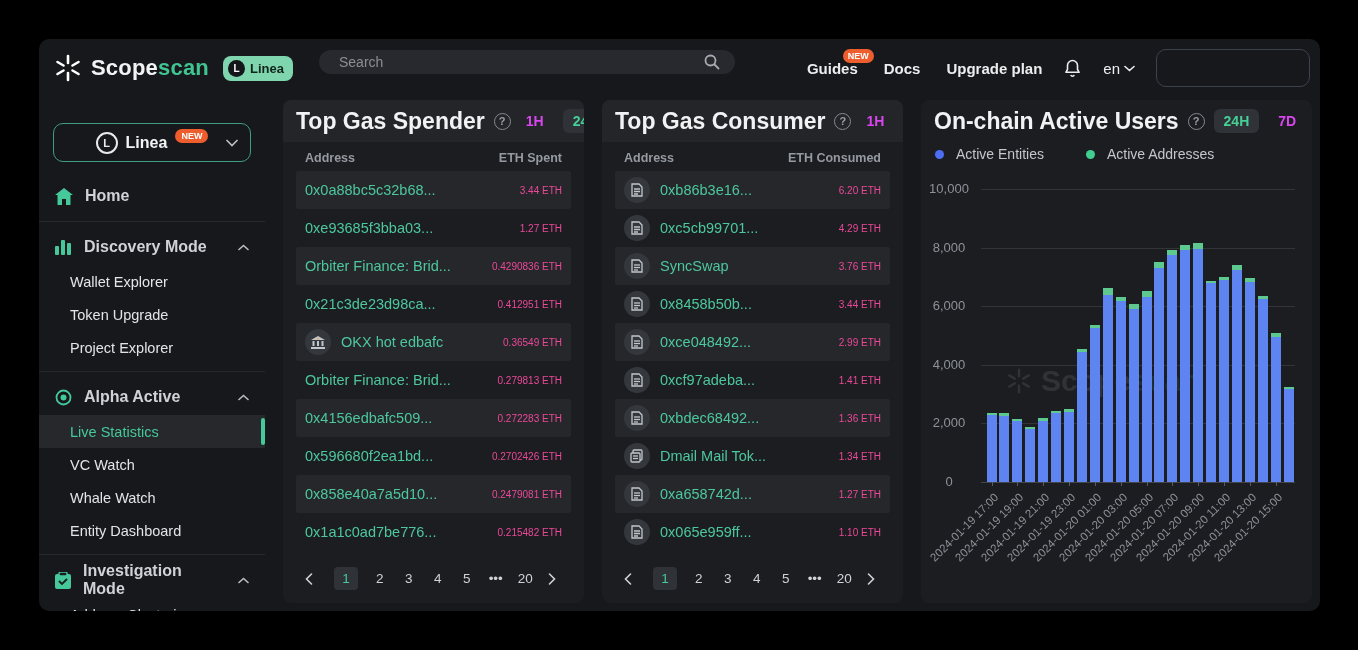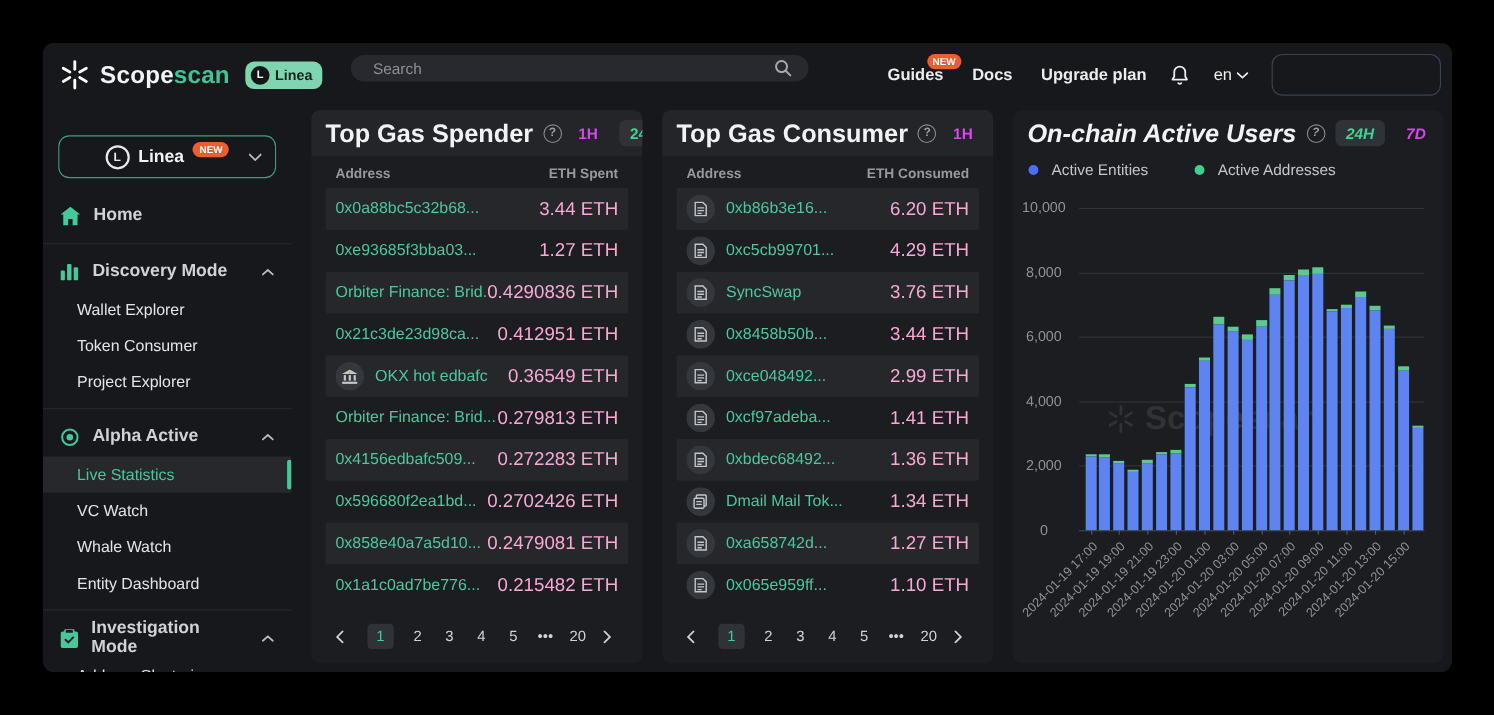--- a/index.html
+++ b/index.html
@@ -46,21 +46,21 @@
   .panel-title { font-size:23px; font-weight:bold; color:#f1f2f4; white-space:nowrap; }
   .help { width:17px; height:17px; border-radius:50%; border:1.5px solid #86898f; color:#9b9ea4; font-size:11px; font-weight:bold; display:flex; align-items:center; justify-content:center; flex:0 0 auto; }
   .toggles { margin-left:auto; display:flex; align-items:center; gap:13px; }
   .tg { color:#d946ef; font-size:14px; font-weight:bold; cursor:pointer; padding:4px 6px; border-radius:6px; }
   .tg.active { background:#2f3338; color:#45d095; padding:4px 10px; }
   .thead { display:flex; justify-content:space-between; padding:9px 22px 6px; }
   .thead span { color:#9599a0; font-size:12.5px; font-weight:bold; }
   .trow { display:flex; align-items:center; height:38px; margin:0 13px; padding:0 9px; border-radius:2px; }
   .trow.odd { background:#25272b; }
   .trow .addr { color:#4dc79d; font-size:14.5px; display:flex; align-items:center; gap:10px; cursor:pointer; overflow:hidden; white-space:nowrap; }
-  .trow .val { margin-left:auto; color:#f9a8d4; font-size:17px; white-space:nowrap; }
+  .trow .val { margin-left:auto; color:#ec4899; font-size:10px; white-space:nowrap; }
   .rico { width:26px; height:26px; border-radius:50%; background:#34373c; display:flex; align-items:center; justify-content:center; flex:0 0 auto; }
   .pager { position:absolute; left:0; right:0; bottom:13px; display:flex; align-items:center; justify-content:center; gap:15px; }
   .pg { color:#cfd2d6; font-size:13.5px; cursor:pointer; min-width:14px; text-align:center; }
   .pg.active { background:#2f3237; color:#45c89a; padding:4px 8px; border-radius:4px; }
   .pg.arrow { display:flex; align-items:center; }
 
   
   .legend { position:absolute; left:14px; top:46px; display:flex; gap:42px; }
   .leg-item { display:flex; align-items:center; gap:12px; cursor:pointer; }
   .leg-dot { width:9px; height:9px; border-radius:50%; }
@@ -164,21 +164,21 @@
             </svg>
           </span>
           <span class="lbl">Discovery Mode</span>
           <span>
             <svg width="11" height="7" viewBox="0 0 11 7" fill="none" stroke="#b9bdc2" stroke-width="1.6" stroke-linecap="round">
               <polyline points="1,5.5 5.5,1.5 10,5.5"></polyline>
             </svg>
           </span>
         </div>
         <div class="side-sub">Wallet Explorer</div>
-        <div class="side-sub">Token Consumer</div>
+        <div class="side-sub">Token Upgrade</div>
         <div class="side-sub">Project Explorer</div>
         <div class="side-div"></div>
         <div class="side-row">
           <span>
             <svg width="17" height="17" viewBox="0 0 17 17" fill="none" stroke="#45c89a" stroke-width="1.8">
               <circle cx="8.5" cy="8.5" r="7"></circle>
               <circle cx="8.5" cy="8.5" r="3" fill="#45c89a" stroke="none"></circle>
             </svg>
           </span>
           <span class="lbl">Alpha Active</span>
@@ -488,21 +488,21 @@
         <span class="pg">20</span>
         <span class="pg arrow">
           <svg width="8" height="12" viewBox="0 0 8 12" fill="none" stroke="#cfd2d6" stroke-width="1.6" stroke-linecap="round">
             <polyline points="1.5,1 6.5,6 1.5,11"></polyline>
           </svg>
         </span>
       </div>
   </div>
 
   <div class="panel p3">
-    <div class="panel-head" style="background:transparent;font-style:italic;">
+    <div class="panel-head" style="background:transparent;">
       <span class="panel-title">On-chain Active Users</span>
       <span class="help">?</span>
       <span class="toggles">
           <span class="tg active">24H</span>
           <span class="tg">7D</span>
           <span class="tg">30D</span>
         </span>
     </div>
     <div class="legend" id="chart-legend">
         <span class="leg-item">

